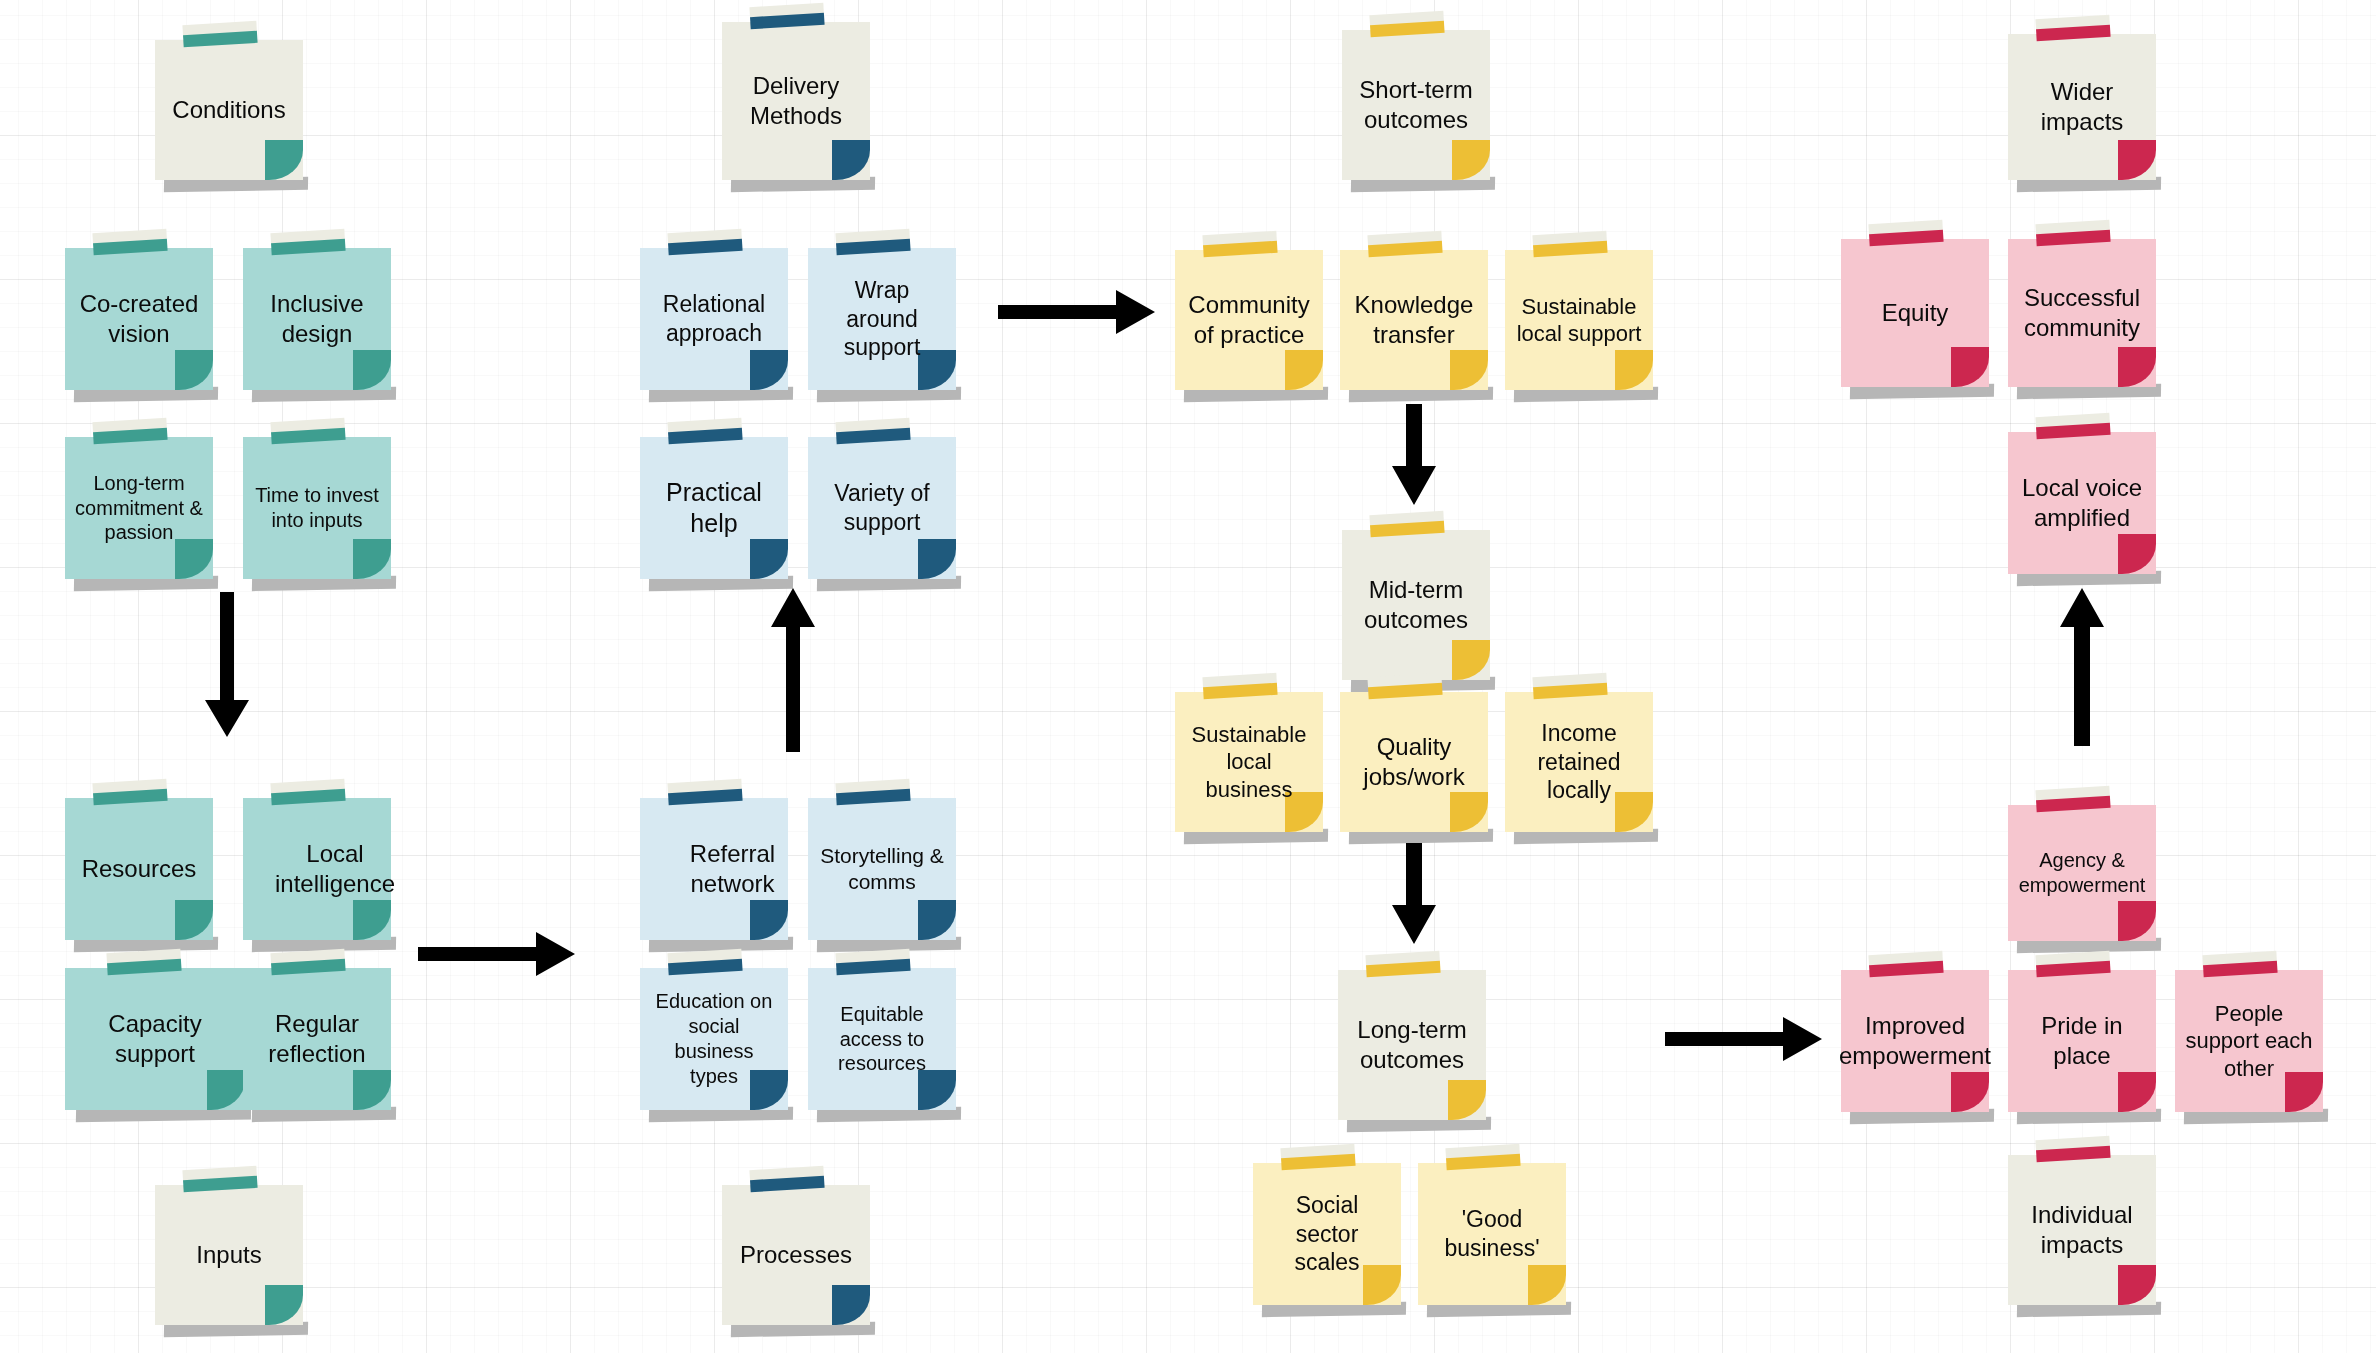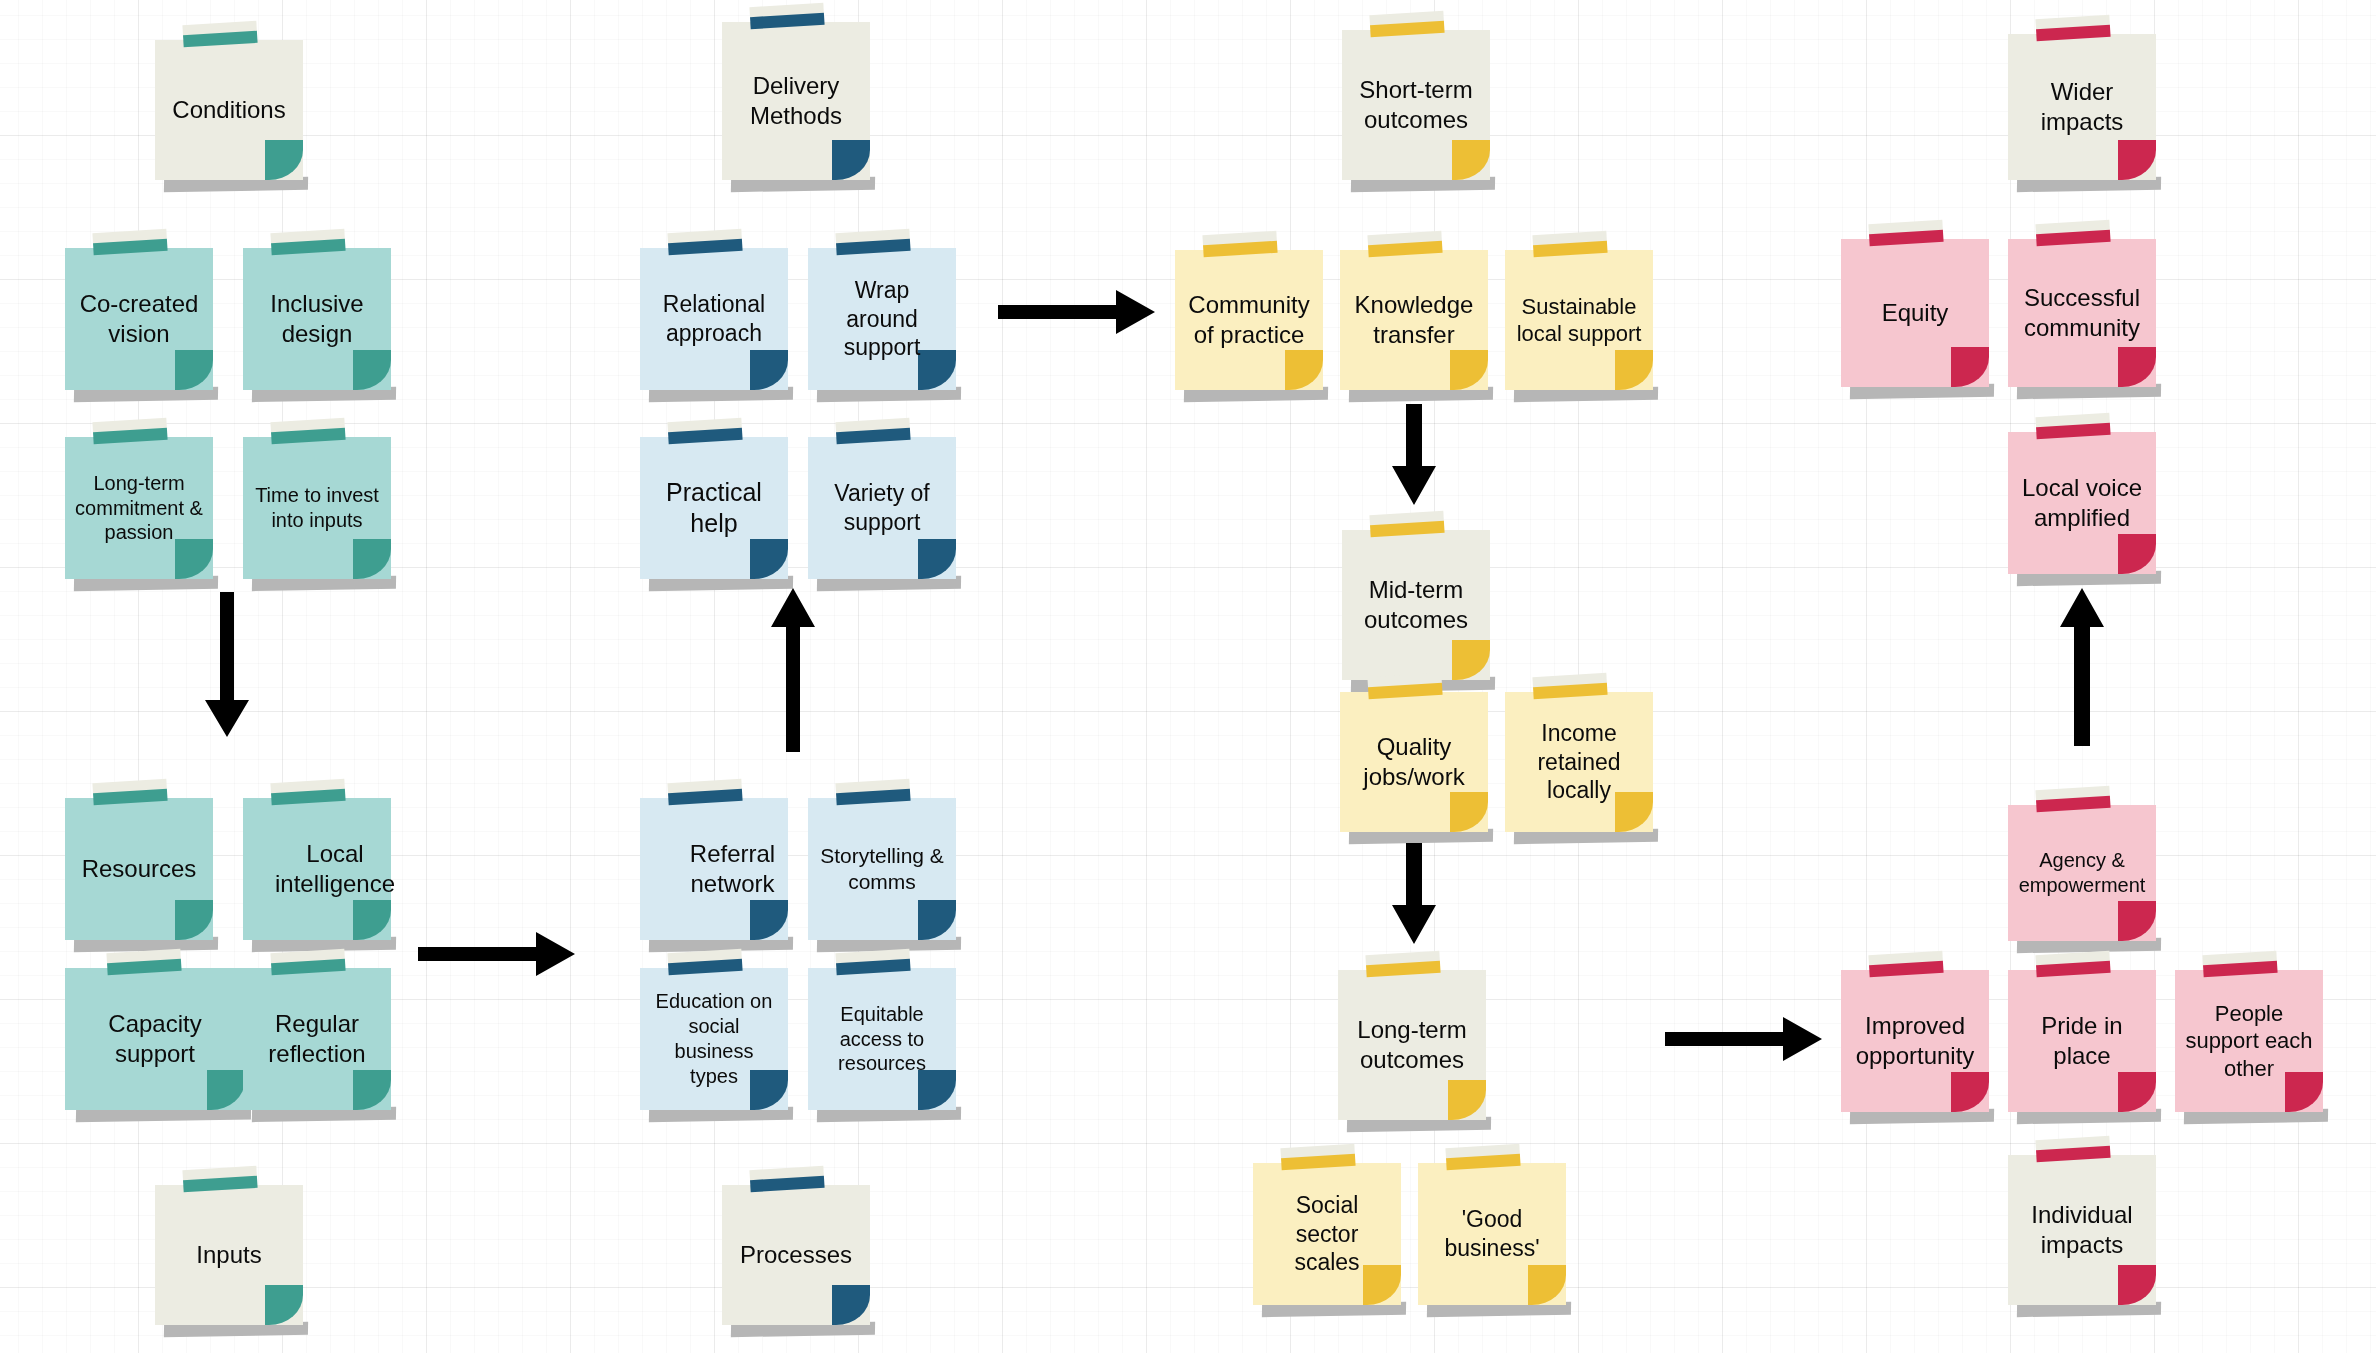--- a/index.html
+++ b/index.html
@@ -372,20 +372,29 @@
   <div class="note c-yelhd" style="left:1342px;top:530px;width:148px;height:150px;font-size:24px;">
     <div class="note-body"></div>
     <div class="tape">
         <div class="tape-top"></div>
         <div class="tape-bot"></div>
       </div>
     <span class="lbl">Mid-term outcomes</span>
     <div class="fold"></div>
   </div>
 
+  <div class="note c-yel" style="left:1175px;top:692px;width:148px;height:140px;font-size:22px;">
+    <div class="note-body"></div>
+    <div class="tape">
+        <div class="tape-top"></div>
+        <div class="tape-bot"></div>
+      </div>
+    <span class="lbl">Sustainable local business</span>
+    <div class="fold"></div>
+  </div>
 
   <div class="note c-yel" style="left:1340px;top:692px;width:148px;height:140px;font-size:24px;">
     <div class="note-body"></div>
     <div class="tape">
         <div class="tape-top"></div>
         <div class="tape-bot"></div>
       </div>
     <span class="lbl">Quality jobs/work</span>
     <div class="fold"></div>
   </div>
@@ -498,21 +507,21 @@
     <span class="lbl">Agency &amp; empowerment</span>
     <div class="fold"></div>
   </div>
 
   <div class="note c-pink" style="left:1841px;top:970px;width:148px;height:142px;font-size:24px;">
     <div class="note-body"></div>
     <div class="tape">
         <div class="tape-top"></div>
         <div class="tape-bot"></div>
       </div>
-    <span class="lbl">Improved opportunity</span>
+    <span class="lbl">Improved empowerment</span>
     <div class="fold"></div>
   </div>
 
   <div class="note c-pink" style="left:2008px;top:970px;width:148px;height:142px;font-size:24px;">
     <div class="note-body"></div>
     <div class="tape">
         <div class="tape-top"></div>
         <div class="tape-bot"></div>
       </div>
     <span class="lbl">Pride in place</span>

